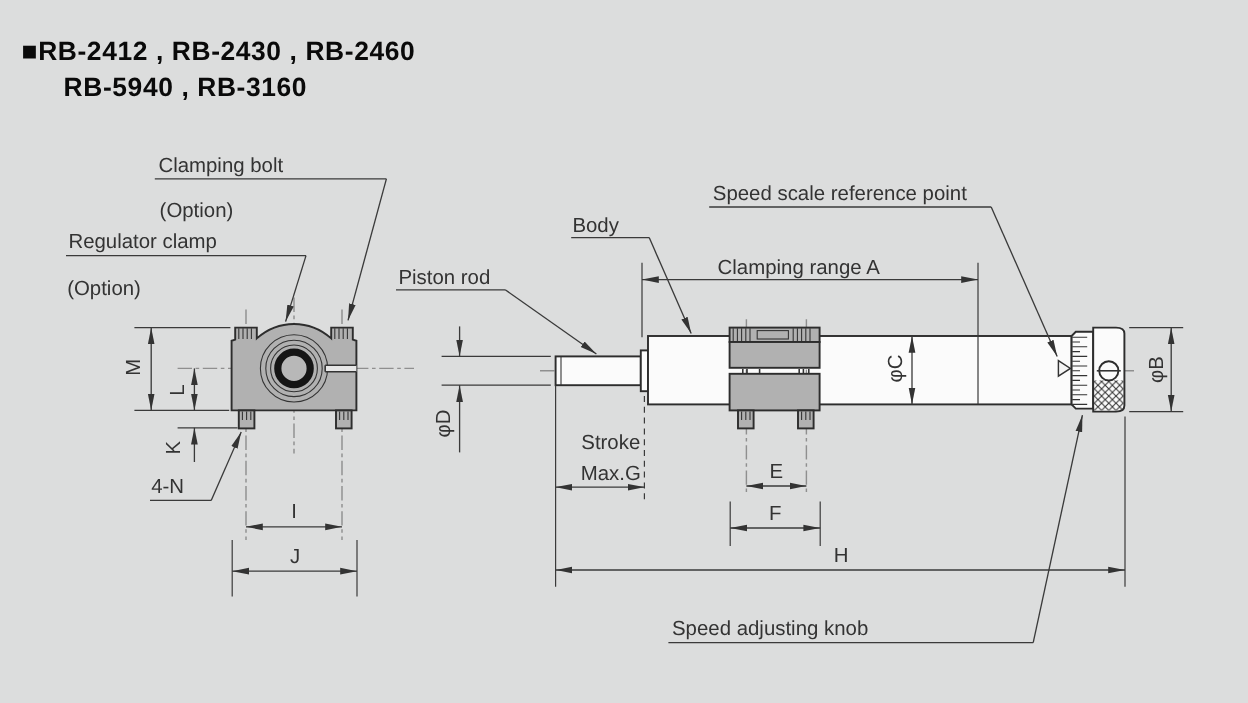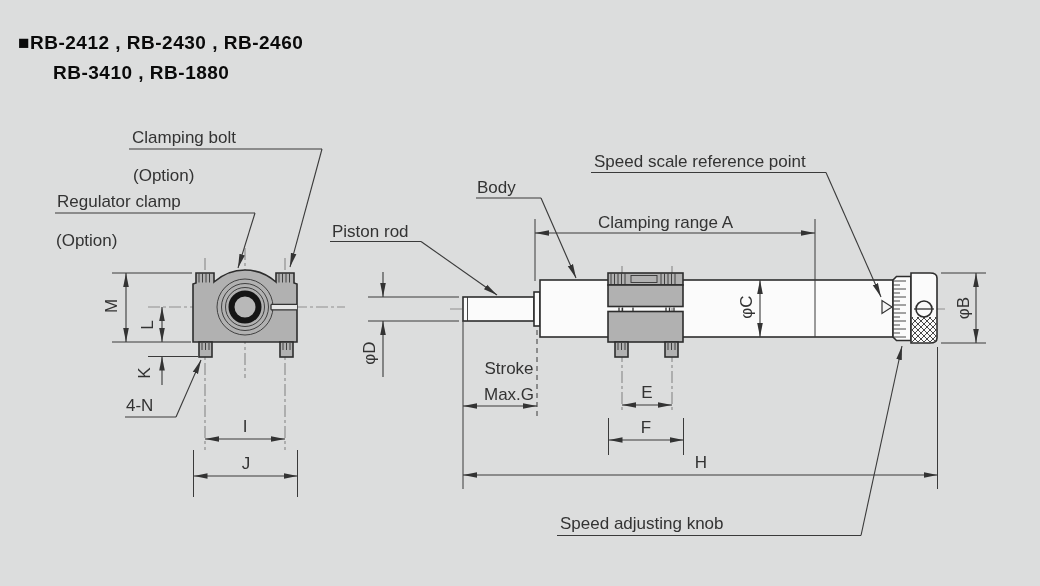--- a/index.html
+++ b/index.html
@@ -6,21 +6,21 @@
   .stage{
     position:relative;
     width:1040px;height:586px;
     background:#dcdddd;
     overflow:hidden;
     font-family:"Liberation Sans",sans-serif;
   }
   .title{
     position:absolute;left:18px;top:28px;
     font-weight:bold;color:#0a0a0a;
-    font-size:19px;line-height:30px;
+    font-size:22px;line-height:30px;
     letter-spacing:0.5px;
   }
   .title .l2{padding-left:35px;}
   svg{position:absolute;left:0;top:0;}
   
   .ln{stroke:#333;stroke-width:1.3;fill:none;}
   .thin{stroke:#333;stroke-width:0.9;fill:none;}
   .fillg{fill:#b1b1b1;stroke:#2d2d2d;stroke-width:1.6;}
   .fillw{fill:#fbfbfb;stroke:#2d2d2d;stroke-width:1.6;}
   .cl{stroke:#8f8f8f;stroke-width:1.2;fill:none;stroke-dasharray:12 3 3 3;}
@@ -29,21 +29,21 @@
   .extd{stroke:#3a3a3a;stroke-width:1;fill:none;stroke-dasharray:5 4;}
   text.lbl{font-family:"Liberation Sans",sans-serif;font-size:17px;fill:#333;}
 </style>
 </head>
 <body>
 
 <div class="stage">
 
   <div class="title">
     <div class="l1">■RB-2412 , RB-2430 , RB-2460</div>
-    <div class="l2">RB-3410 , RB-1880</div>
+    <div class="l2">RB-5940 , RB-3160</div>
   </div>
 
   <svg width="1040" height="586" viewBox="0 0 1040 586">
     <defs>
       <marker id="ae" viewBox="0 0 14 8" markerWidth="14" markerHeight="8" refX="14" refY="4" orient="auto" markerUnits="userSpaceOnUse">
         <path d="M14,4 L0,1.2 L0,6.8 Z" fill="#333"></path>
       </marker>
       <marker id="as" viewBox="0 0 14 8" markerWidth="14" markerHeight="8" refX="0" refY="4" orient="auto" markerUnits="userSpaceOnUse">
         <path d="M0,4 L14,1.2 L14,6.8 Z" fill="#333"></path>
       </marker>

